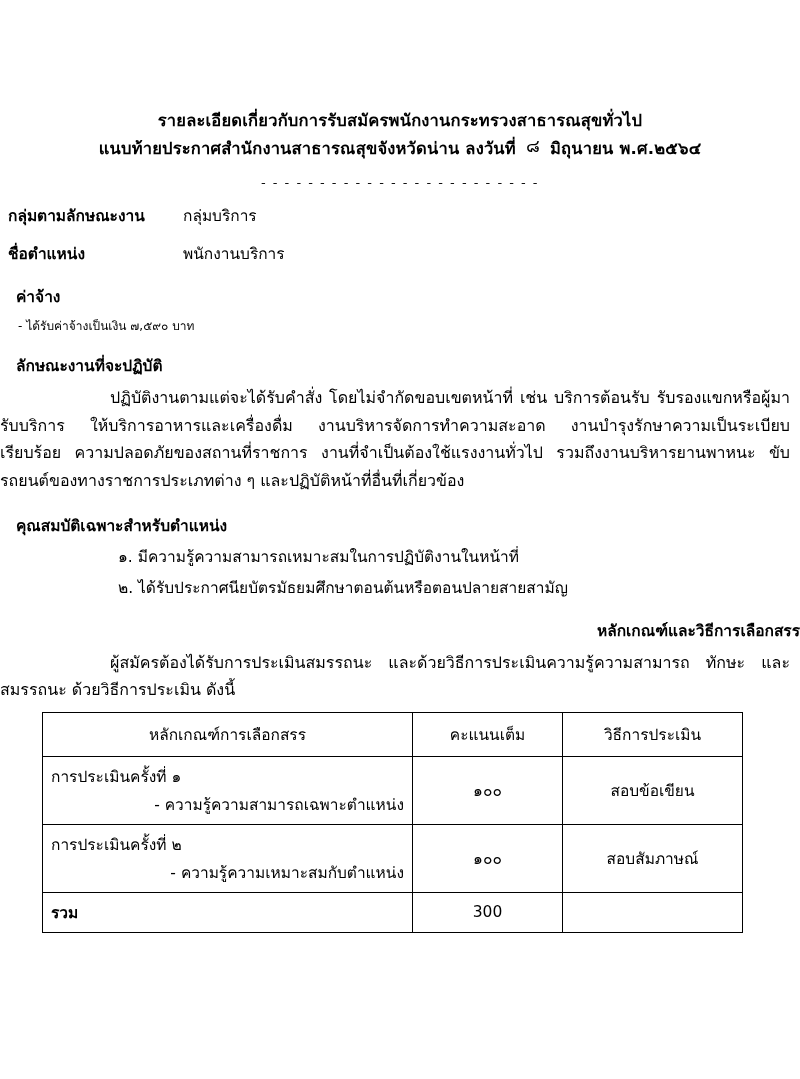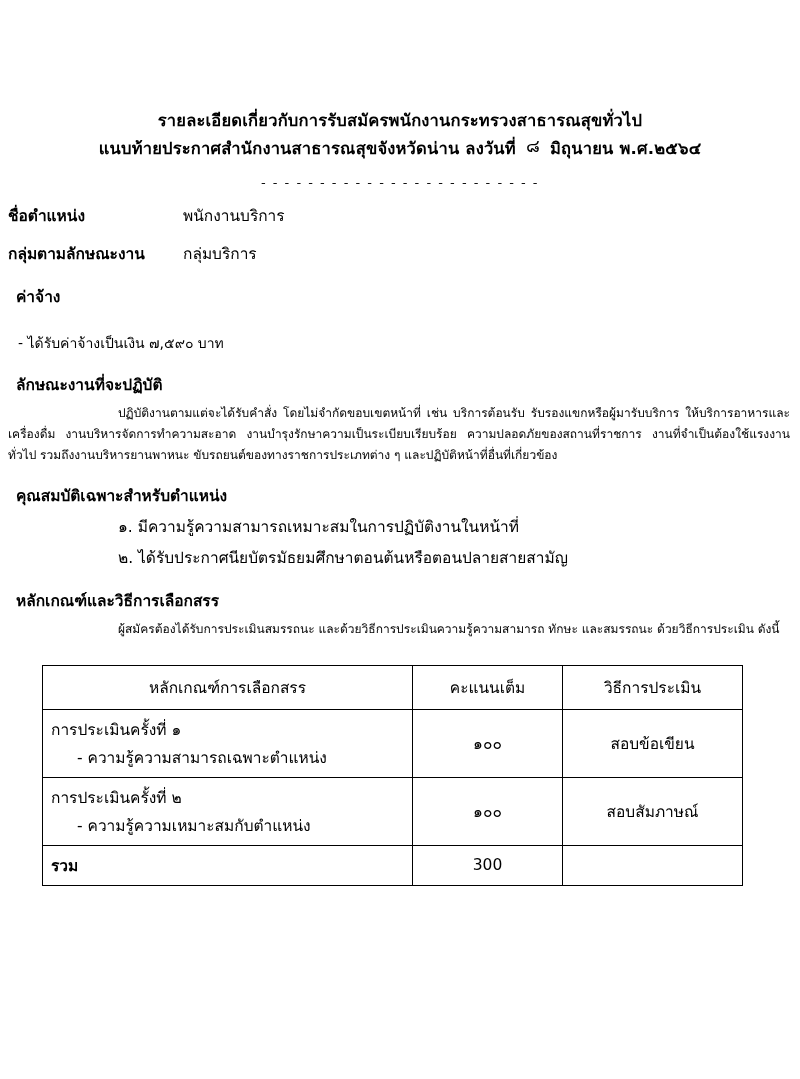--- a/index.html
+++ b/index.html
@@ -73,46 +73,47 @@
   .field-value {
     flex: 1 1 auto;
   }
   .section-head {
     padding-left: 16px;
     margin-top: 18px;
     font-size: 15.5px;
     font-weight: bold;
   }
   .section-head.tight {
+    text-align: right;
   }
   .para {
-    padding-left: 8px;
+    padding-left: 0;
     padding-right: 10px;
     margin-top: 6px;
-    font-size: 12px;
+    font-size: 16px;
     line-height: 1.72;
     text-align: justify;
     text-justify: inter-word;
   }
   .para.indent {
     text-indent: 110px;
   }
   .bullet-line {
     padding-left: 18px;
-    margin-top: 23px;
-    font-size: 14px;
+    margin-top: 7px;
+    font-size: 12px;
   }
   .numbered-line {
     padding-left: 118px;
     margin-top: 6px;
     font-size: 15.5px;
   }
   table.criteria {
     border-collapse: collapse;
-    margin: 25px 0 0 42px;
+    margin: 8px 0 0 42px;
     width: 700px;
     table-layout: fixed;
     padding-left: 27px;
   }
   table.criteria td, table.criteria th {
     border: 1.5px solid #000;
     padding: 7px 8px;
     font-size: 15.5px;
     vertical-align: middle;
   }
@@ -126,46 +127,47 @@
   .col-c { width: 180px; }
   .cell-center { text-align: left; font-weight: bold; }
   .cell-left { text-align: left; }
   .row-head-text {
     display: block;
     margin-bottom: 3px;
   }
   .row-sub-text {
     display: block;
     padding-left: 26px;
+    text-align: right;
   }
   .mid-cell { text-align: center; }
 </style>
 </head>
 <body>
 
 <div class="page">
   <div class="doc-body">
 
     <div class="title-block">
       <div class="title-line-1">รายละเอียดเกี่ยวกับการรับสมัครพนักงานกระทรวงสาธารณสุขทั่วไป</div>
       <div class="title-line-2">
         <span>แนบท้ายประกาศสำนักงานสาธารณสุขจังหวัดน่าน  ลงวันที่</span><span class="handwritten">๘</span><span>มิถุนายน พ.ศ.๒๕๖๔</span>
       </div>
     </div>
 
     <div class="divider-dashes">- - - - - - - - - - - - - - - - - - - - - - - -</div>
 
     <div class="field-row">
+      <div class="field-label">กลุ่มตามลักษณะงาน</div>
+      <div class="field-value">กลุ่มบริการ</div>
+    </div>
+
+    <div class="field-row">
       <div class="field-label">ชื่อตำแหน่ง</div>
       <div class="field-value">พนักงานบริการ</div>
-    </div>
-
-    <div class="field-row">
-      <div class="field-label">กลุ่มตามลักษณะงาน</div>
-      <div class="field-value">กลุ่มบริการ</div>
     </div>
 
     <div class="section-head">ค่าจ้าง</div>
     <div class="bullet-line">- ได้รับค่าจ้างเป็นเงิน ๗,๕๙๐ บาท</div>
 
     <div class="section-head">ลักษณะงานที่จะปฏิบัติ</div>
     <div class="para indent">ปฏิบัติงานตามแต่จะได้รับคำสั่ง โดยไม่จำกัดขอบเขตหน้าที่ เช่น บริการต้อนรับ รับรองแขกหรือผู้มารับบริการ ให้บริการอาหารและเครื่องดื่ม งานบริหารจัดการทำความสะอาด งานบำรุงรักษาความเป็นระเบียบเรียบร้อย ความปลอดภัยของสถานที่ราชการ งานที่จำเป็นต้องใช้แรงงานทั่วไป รวมถึงงานบริหารยานพาหนะ ขับรถยนต์ของทางราชการประเภทต่าง ๆ และปฏิบัติหน้าที่อื่นที่เกี่ยวข้อง</div>
 
     <div class="section-head">คุณสมบัติเฉพาะสำหรับตำแหน่ง</div>
     <div class="numbered-line">๑. มีความรู้ความสามารถเหมาะสมในการปฏิบัติงานในหน้าที่</div>

